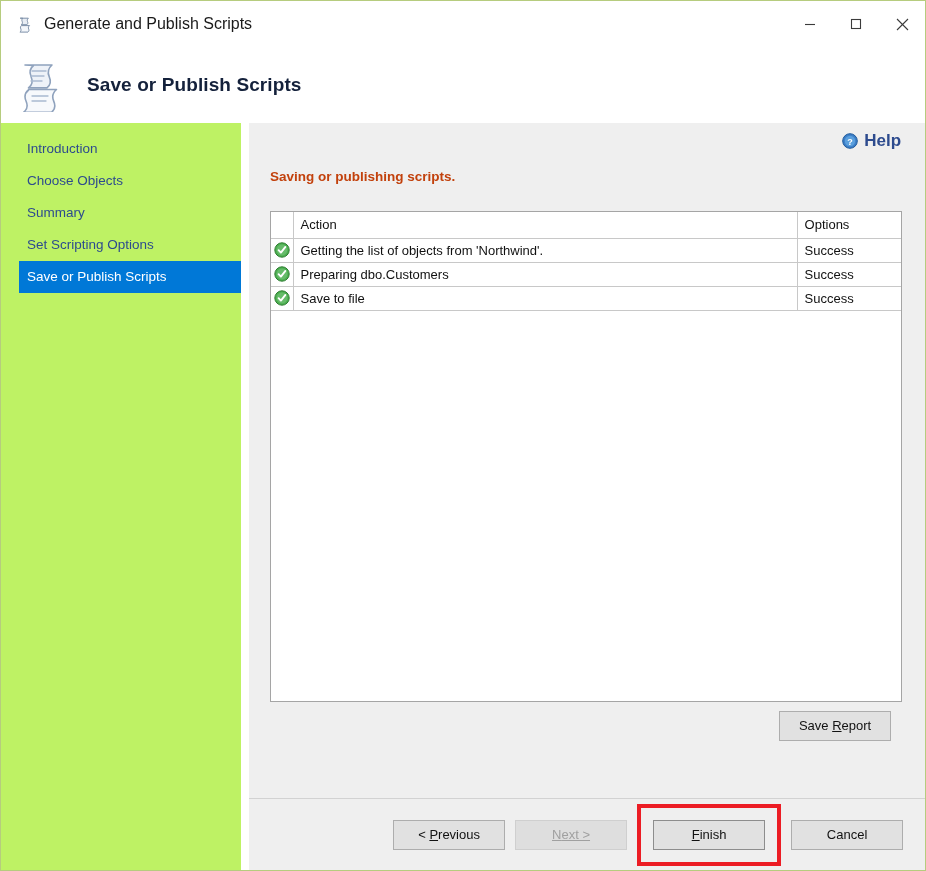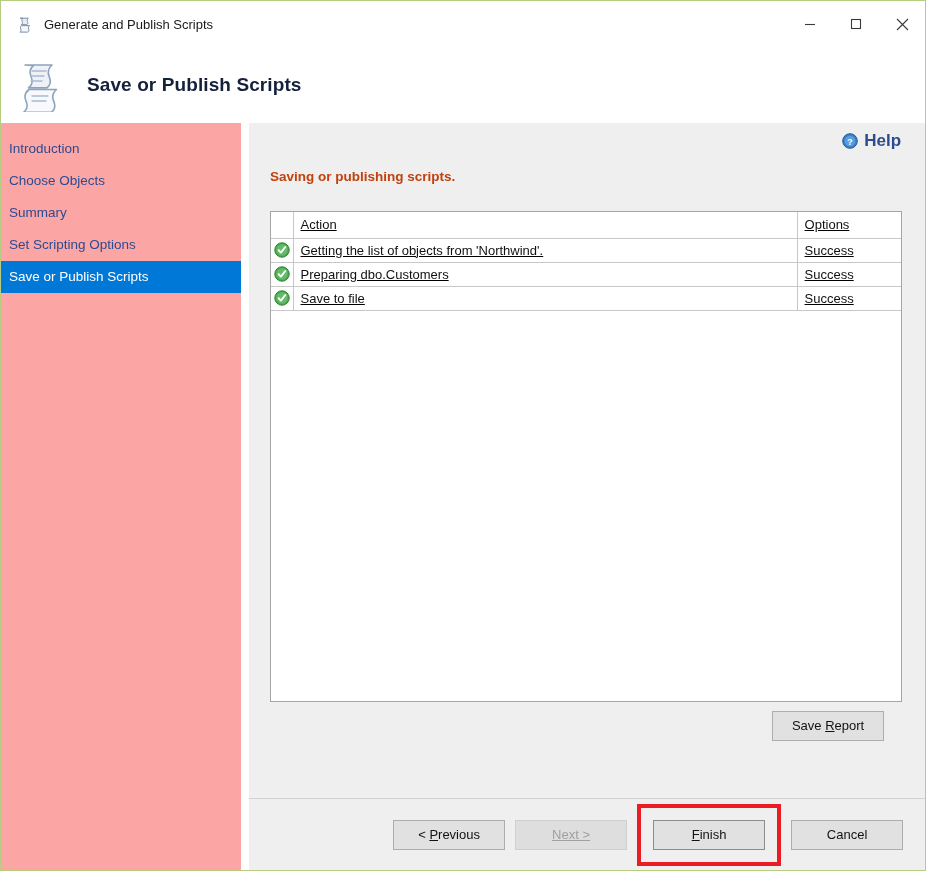--- a/index.html
+++ b/index.html
@@ -37,21 +37,21 @@
     gap: 10px;
   }
   .tb-icon {
     width: 17px;
     height: 17px;
     position: relative;
     flex: 0 0 auto;
   }
   .tb-icon svg { display: block; }
   #titlebar-title {
-    font-size: 13px;
+    font-size: 16px;
     color: #1a1a1a;
     white-space: nowrap;
   }
   #window-controls {
     position: absolute;
     right: 0;
     top: 0;
     height: 46px;
     display: flex;
   }
@@ -94,23 +94,24 @@
   #body-split {
     display: flex;
     height: 747px;
     background: #ffffff;
   }
 
   
   #sidebar {
     width: 240px;
     flex: 0 0 240px;
-    background: #fca5a5;
+    background: #bef264;
     padding-top: 10px;
     box-sizing: border-box;
+    padding-left: 18px;
   }
   .nav-item {
     height: 32px;
     line-height: 32px;
     padding-left: 8px;
     font-size: 13.5px;
     color: #2d4b8e;
     white-space: nowrap;
     cursor: default;
     box-sizing: border-box;
@@ -183,21 +184,20 @@
     background: #ffffff;
     border: 1px solid #a5a5a5;
     box-sizing: border-box;
     overflow: hidden;
     position: relative;
   }
   table.report {
     width: 100%;
     border-collapse: collapse;
     table-layout: fixed;
-    text-decoration: underline;
   }
   table.report col.c-icon  { width: 22px; }
   table.report col.c-result{ width: 104px; }
 
   table.report th, table.report td {
     font-size: 13px;
     font-weight: normal;
     color: #111111;
     text-align: left;
     height: 24px;
@@ -225,21 +225,21 @@
     height: 16px;
     display: inline-block;
     vertical-align: middle;
   }
 
   
   #savereport-row {
     display: flex;
     justify-content: flex-end;
     margin-top: 9px;
-    margin-right: 19px;
+    margin-right: 12px;
   }
 
   .btn {
     font-family: "Liberation Sans", sans-serif;
     font-size: 13px;
     color: #121212;
     background: #e1e1e1;
     border: 1px solid #adadad;
     height: 30px;
     min-width: 112px;

